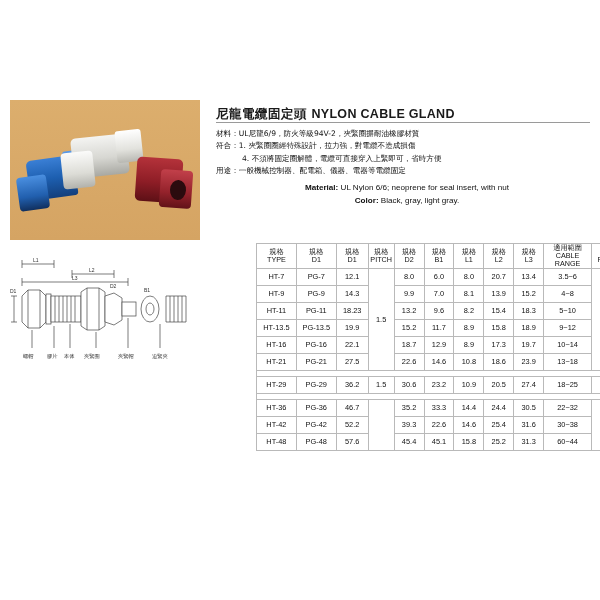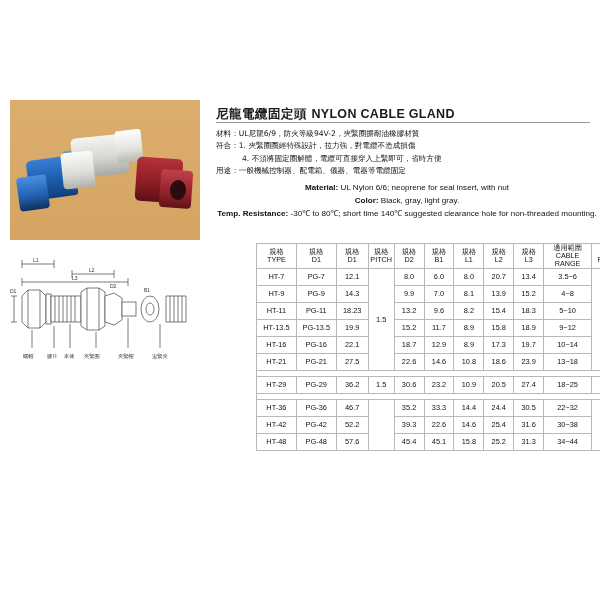--- a/index.html
+++ b/index.html
@@ -308,21 +308,20 @@
   <div class="title-rule"></div>
 
   <div class="specs">
     <div class="ln" style="font-family:'DejaVu Sans',sans-serif;">材料：UL尼龍6/9，防火等級94V-2，夾緊圈摒耐油橡膠材質</div>
     <div class="ln" style="font-family:'DejaVu Sans',sans-serif;">符合：1. 夾緊圈圈經特殊設計，拉力強，對電纜不造成損傷</div>
     <div class="ln ind" style="font-family:'DejaVu Sans',sans-serif;">4. 不須將固定圈解體，電纜可直接穿入上緊即可，省時方便</div>
     <div class="ln" style="font-family:'DejaVu Sans',sans-serif;">用途：一般機械控制器、配電箱、儀器、電器等電纜固定</div>
     <div class="gap"></div>
     <div class="en ln"><b>Material:</b><span> UL Nylon 6/6; neoprene for seal insert, with nut</span></div>
     <div class="en ln"><b>Color:</b><span> Black, gray, light gray.</span></div>
-    <div class="en ln"><b>Temp. Resistance:</b><span> -30℃ to 80℃; short time 140℃ suggested clearance hole for non-threaded mounting.</span></div>
   </div>
 
   <div class="tbl-wrap">
     <table class="spec">
       <colgroup>
         <col class="c0">
           <col class="c1">
           <col class="c2">
           <col class="c3">
           <col class="c4">
@@ -467,19 +466,19 @@
         </tr>
         <tr>
           <td class="lead">HT-48</td>
           <td>PG-48</td>
           <td>57.6</td>
           <td>45.4</td>
           <td>45.1</td>
           <td>15.8</td>
           <td>25.2</td>
           <td>31.3</td>
-          <td>34~44</td>
+          <td>60~44</td>
         </tr>
       </tbody>
     </table>
   </div>
 
 </div>
 
 </body></html>

